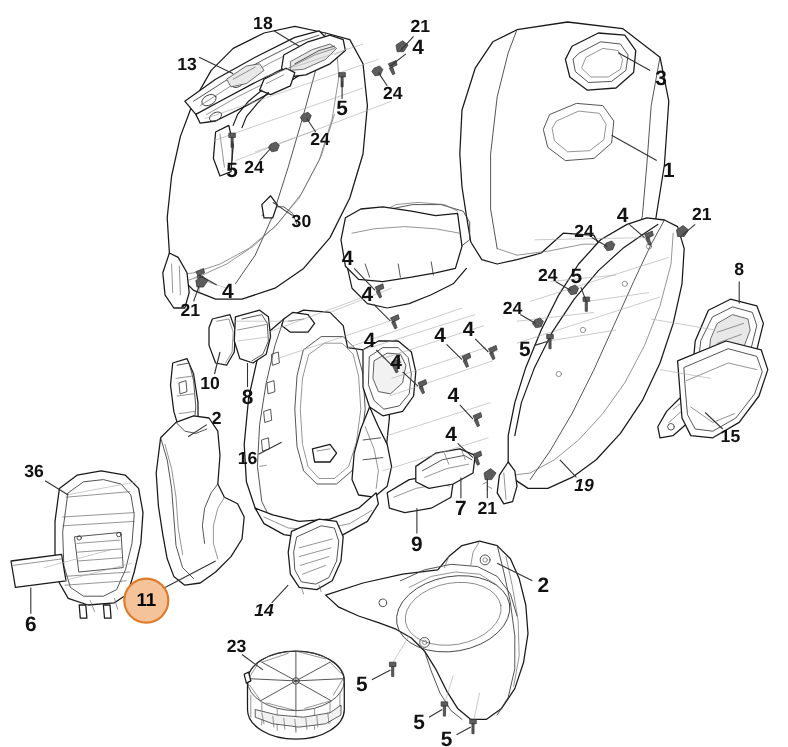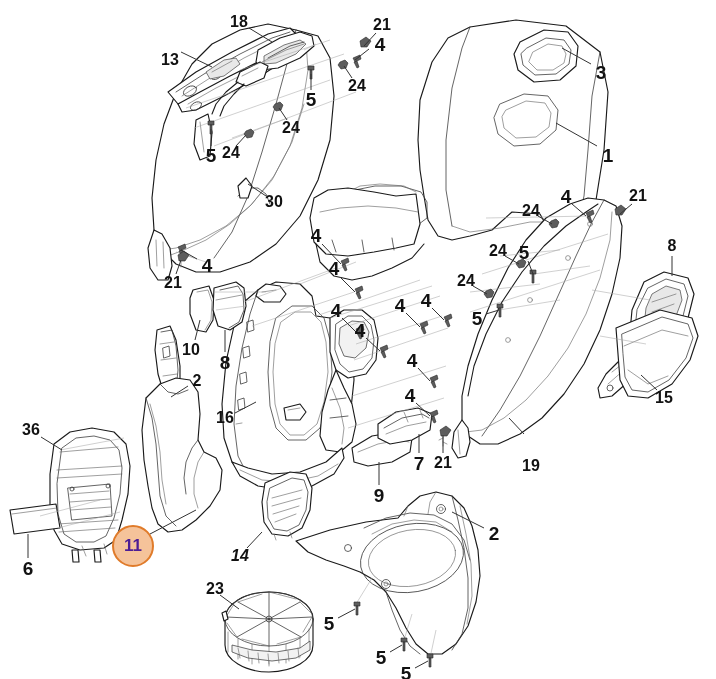--- a/index.html
+++ b/index.html
@@ -8,21 +8,21 @@
   #stage{position:relative;width:716px;height:679px;background:#ffffff;}
   svg#diagram{position:absolute;left:0;top:0;width:716px;height:679px;}
   .lbl{position:absolute;font-family:"Liberation Sans",sans-serif;
        font-weight:bold;font-size:19px;color:#121212;line-height:1;
        white-space:nowrap;transform:translate(-50%,-50%);}
   .lbl.sm{font-size:16px;}
   .hl-circle{position:absolute;transform:translate(-50%,-50%);
        border-radius:50%;display:flex;align-items:center;
        justify-content:center;box-sizing:border-box;}
   .hl-circle span{font-family:"Liberation Sans",sans-serif;
-       font-weight:bold;font-size:17px;color:#4c1d95;}
+       font-weight:bold;font-size:17px;color:#000000;}
 </style>
 </head>
 <body>
 
 <div id="stage">
 
   <svg id="diagram" viewBox="0 0 716 679">
     <defs>
       <style>
         .o{fill:#ffffff;stroke:#1a1a1a;stroke-width:1.15;
@@ -558,21 +558,21 @@
       <div class="lbl" style="left: 225px; top: 362px;">8</div>
       <div class="lbl" style="left: 379px; top: 495px;">9</div>
       <div class="lbl sm" style="left: 191px; top: 350px;">10</div>
       <div class="lbl sm" style="left: 664px; top: 398px;">15</div>
       <div class="lbl sm" style="left: 170px; top: 60px;">13</div>
       <div class="lbl sm" style="left: 240px; top: 556px; font-style: italic;">14</div>
       <div class="lbl sm" style="left: 197px; top: 381px;">2</div>
       <div class="lbl sm" style="left: 225px; top: 418px;">16</div>
       <div class="lbl sm" style="left: 672px; top: 246px;">8</div>
       <div class="lbl sm" style="left: 239px; top: 22px;">18</div>
-      <div class="lbl sm" style="left: 531px; top: 466px;">19</div>
+      <div class="lbl sm" style="left: 531px; top: 442px; font-style: italic;">19</div>
       <div class="lbl sm" style="left: 274px; top: 202px;">30</div>
       <div class="lbl sm" style="left: 382px; top: 25px;">21</div>
       <div class="lbl sm" style="left: 173px; top: 283px;">21</div>
       <div class="lbl sm" style="left: 443px; top: 463px;">21</div>
       <div class="lbl sm" style="left: 638px; top: 196px;">21</div>
       <div class="lbl sm" style="left: 31px; top: 430px;">36</div>
       <div class="lbl sm" style="left: 215px; top: 589px;">23</div>
       <div class="lbl sm" style="left: 357px; top: 86px;">24</div>
       <div class="lbl sm" style="left: 291px; top: 128px;">24</div>
       <div class="lbl sm" style="left: 231px; top: 153px;">24</div>

